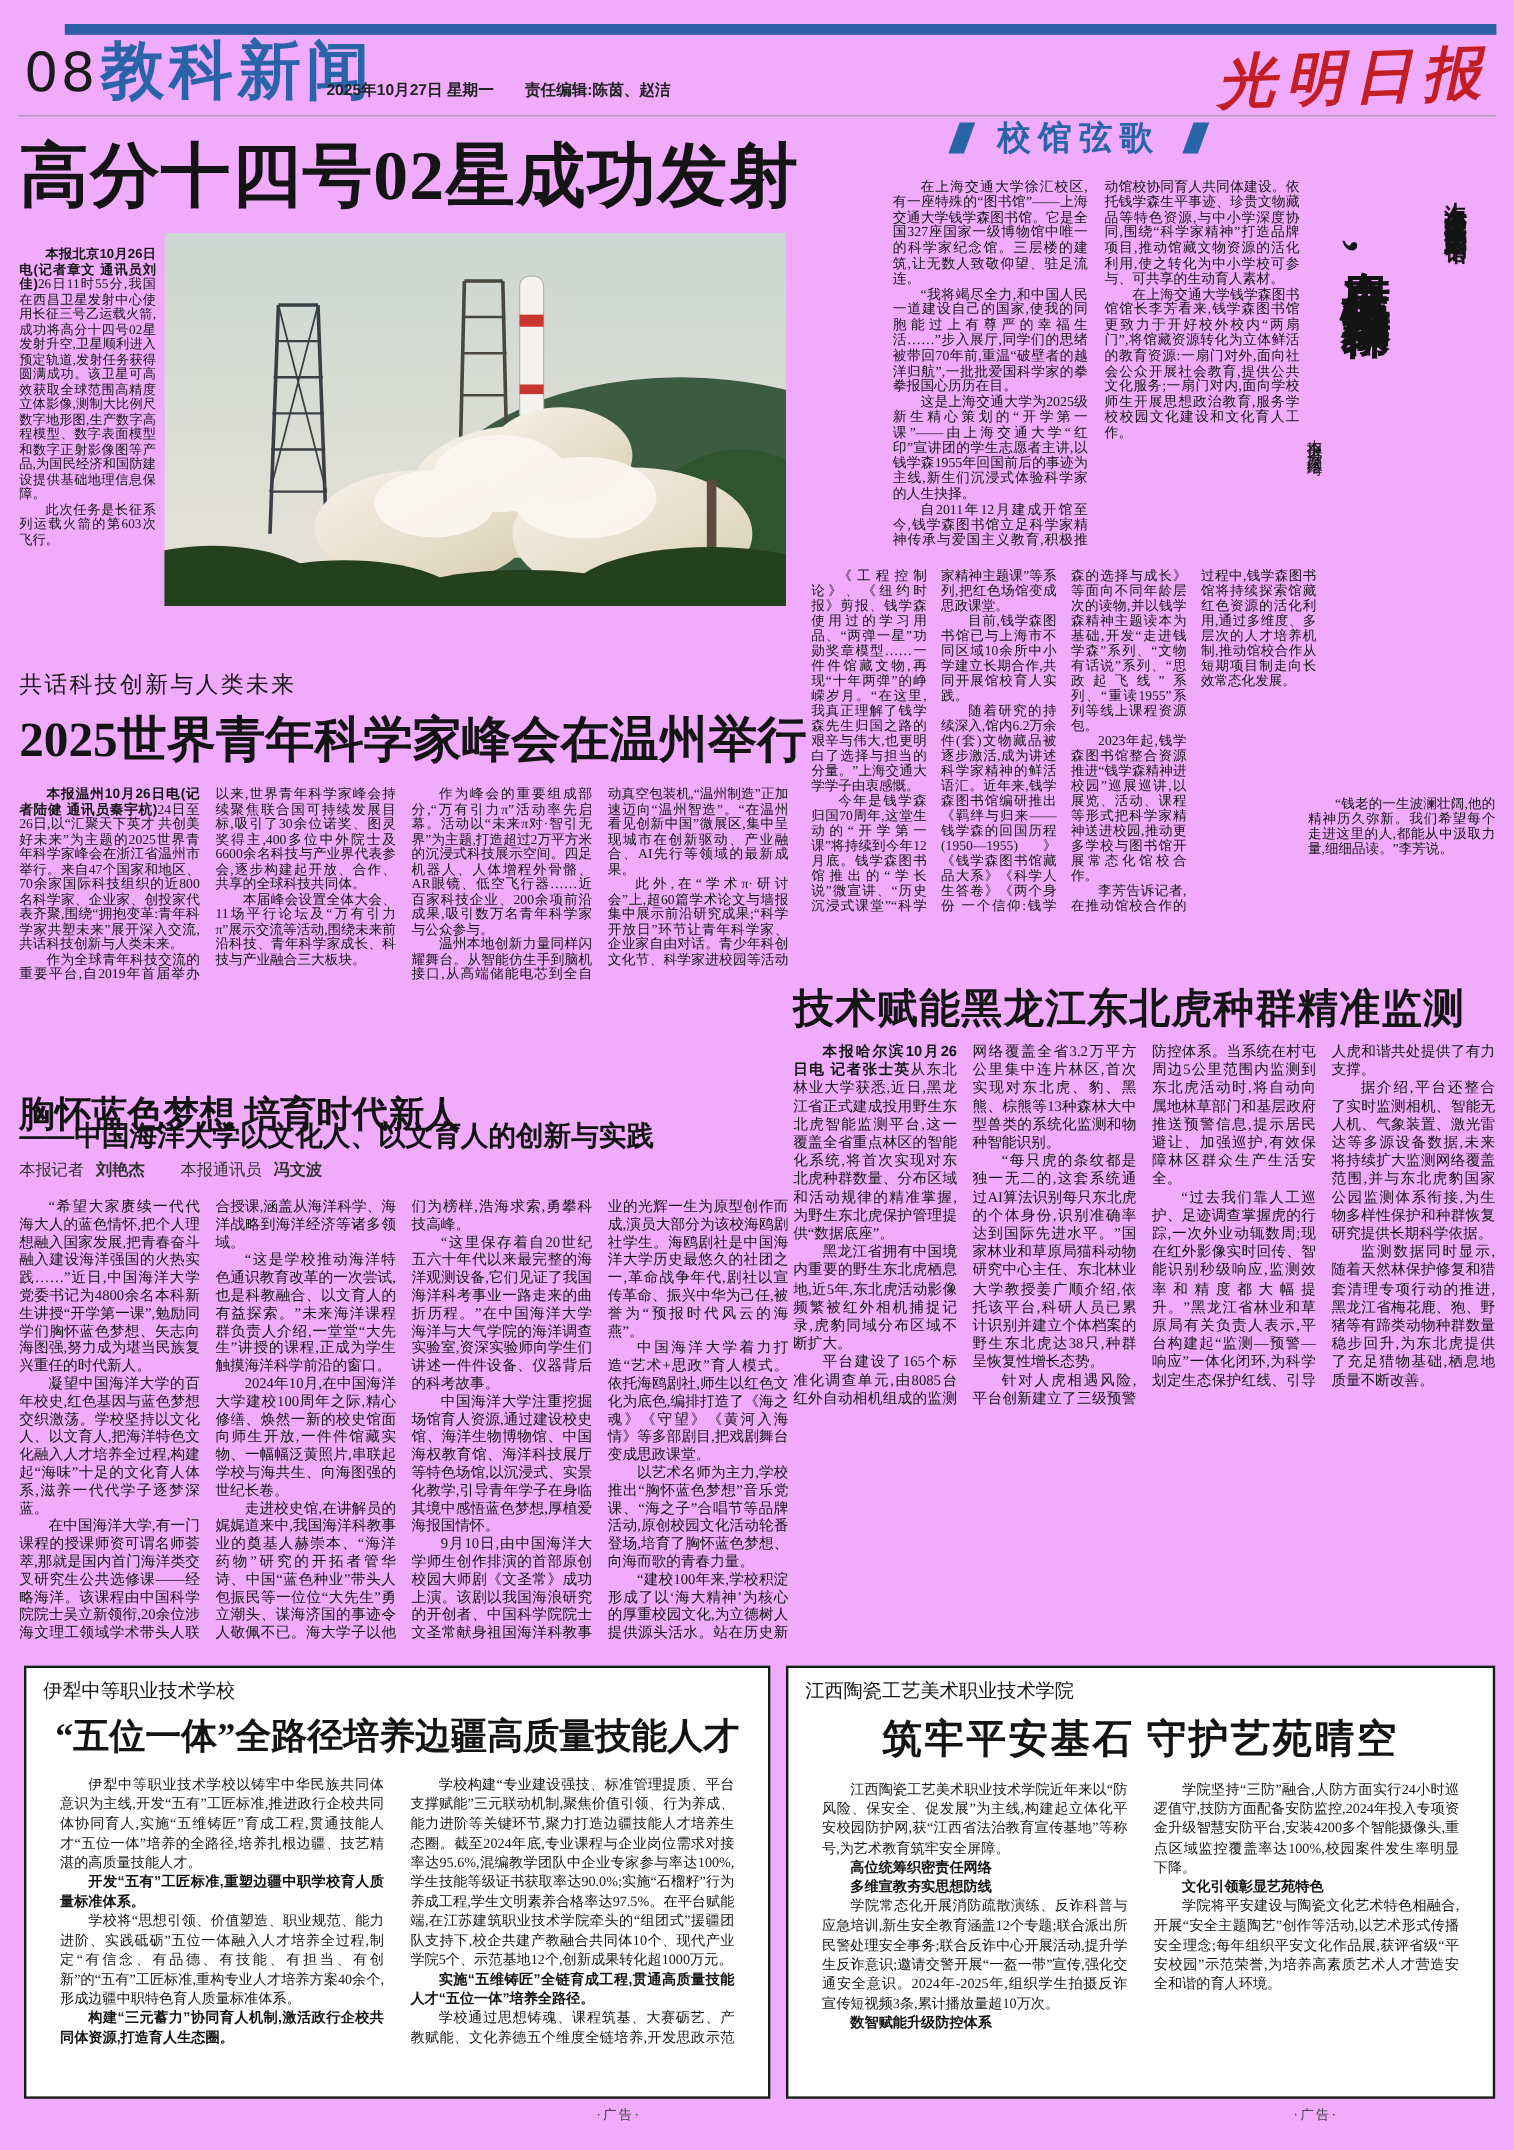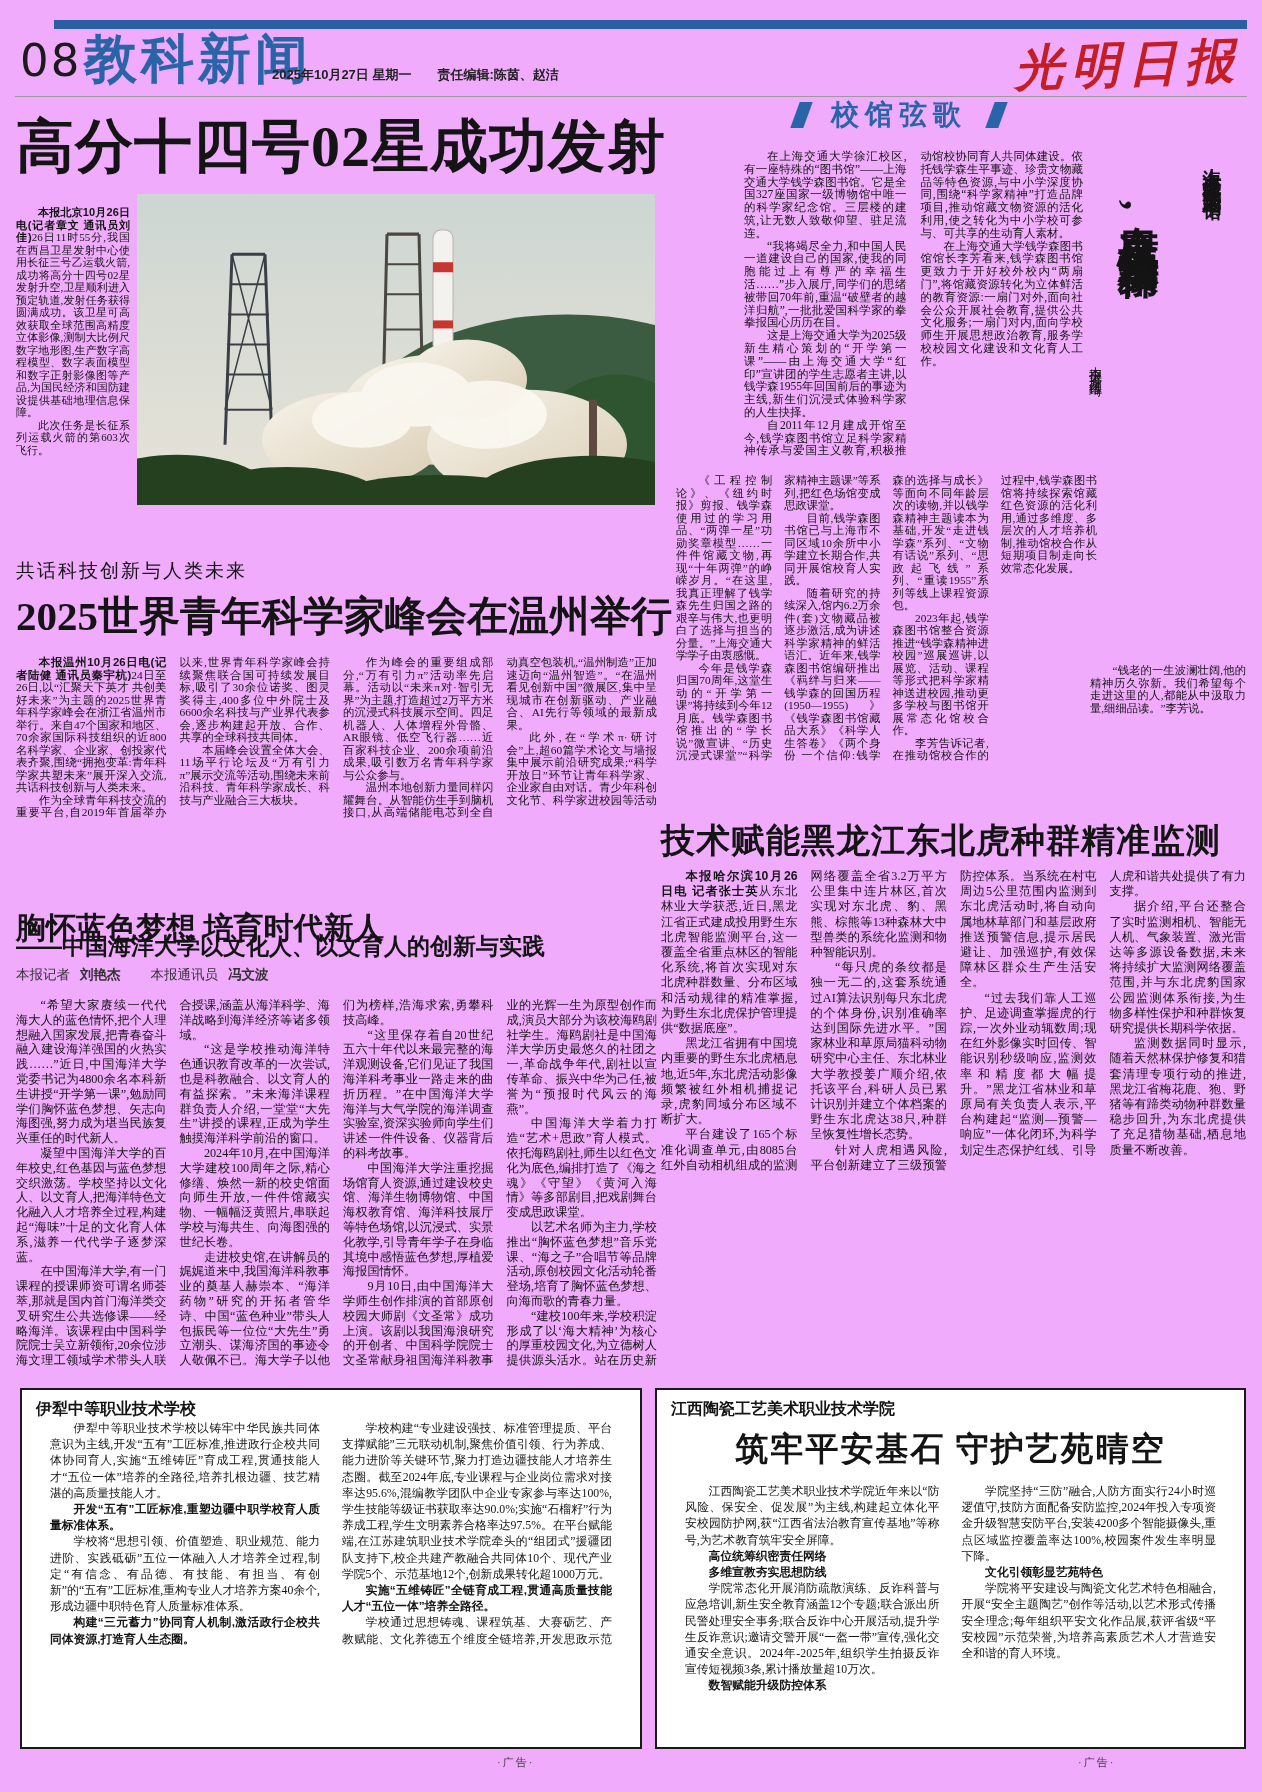--- a/index.html
+++ b/index.html
@@ -67,21 +67,21 @@
           font-family:"Liberation Sans",sans-serif;}
   .ocean-byline{position:absolute;left:16px;top:966px;font-size:13.5px;color:#333;}
   .ocean-byline .nm{font-weight:bold;margin-right:30px;margin-left:10px;}
   .ocean-body{position:absolute;left:16px;top:998px;width:641px;height:380px;
           column-count:4;column-gap:13px;font-size:12.2px;line-height:14.8px;}
 
   
   .ad{position:absolute;border:2px solid #1a1a1a;background:#fff;box-sizing:border-box;}
   .ad-left{left:20px;top:1388px;width:622px;height:361px;}
   .ad-right{left:655px;top:1388px;width:591px;height:361px;}
-  .ad-school{margin:9px 10px 0 14px;font-size:16px;font-weight:700;
+  .ad-school{margin:9px 10px 0 14px;font-size:16px;font-weight:400;
           font-family:"Liberation Sans",sans-serif;text-indent:0;}
   .ad-head{text-align:center;font-size:30px;font-weight:900;margin:7px 6px 11px;text-indent:0;}
   .ad-right .ad-head{font-size:33px;letter-spacing:2px;}
   .ad-body{margin:0 28px;height:236px;column-count:2;column-gap:22px;column-fill:auto;
           font-size:11.8px;line-height:16.2px;text-align:justify;overflow:hidden;}
   .ad-body .sub{font-weight:bold;font-family:"Liberation Sans",sans-serif;}
   .ad-mark{position:absolute;font-size:11px;color:#444;letter-spacing:2px;}
   .ad-mark.m1{left:497px;top:1755px;}
   .ad-mark.m2{left:1078px;top:1755px;}
 </style>
@@ -220,20 +220,21 @@
       <p>“这里保存着自20世纪五六十年代以来最完整的海洋观测设备,它们见证了我国海洋科考事业一路走来的曲折历程。”在中国海洋大学海洋与大气学院的海洋调查实验室,资深实验师向学生们讲述一件件设备、仪器背后的科考故事。</p>
       <p>中国海洋大学注重挖掘场馆育人资源,通过建设校史馆、海洋生物博物馆、中国海权教育馆、海洋科技展厅等特色场馆,以沉浸式、实景化教学,引导青年学子在身临其境中感悟蓝色梦想,厚植爱海报国情怀。</p>
       <p>9月10日,由中国海洋大学师生创作排演的首部原创校园大师剧《文圣常》成功上演。该剧以我国海浪研究的开创者、中国科学院院士文圣常献身祖国海洋科教事业的光辉一生为原型创作而成,演员大部分为该校海鸥剧社学生。海鸥剧社是中国海洋大学历史最悠久的社团之一,革命战争年代,剧社以宣传革命、振兴中华为己任,被誉为“预报时代风云的海燕”。</p>
       <p>中国海洋大学着力打造“艺术+思政”育人模式。依托海鸥剧社,师生以红色文化为底色,编排打造了《海之魂》《守望》《黄河入海情》等多部剧目,把戏剧舞台变成思政课堂。</p>
       <p>以艺术名师为主力,学校推出“胸怀蓝色梦想”音乐党课、“海之子”合唱节等品牌活动,原创校园文化活动轮番登场,培育了胸怀蓝色梦想、向海而歌的青春力量。</p>
       <p>“建校100年来,学校积淀形成了以‘海大精神’为核心的厚重校园文化,为立德树人提供源头活水。站在历史新起点上,学校将更加注重以文化人、以文育人,培养更多胸怀蓝色梦想、堪当时代重任的优秀海洋人才。”学校相关负责人表示。</p>
     </div>
 
   <div class="ad ad-left">
     <p class="ad-school">伊犁中等职业技术学校</p>
+    <p class="ad-head">“五位一体”全路径培养边疆高质量技能人才</p>
     <div class="ad-body">
         <p>伊犁中等职业技术学校以铸牢中华民族共同体意识为主线,开发“五有”工匠标准,推进政行企校共同体协同育人,实施“五维铸匠”育成工程,贯通技能人才“五位一体”培养的全路径,培养扎根边疆、技艺精湛的高质量技能人才。</p>
         <p class="sub">开发“五有”工匠标准,重塑边疆中职学校育人质量标准体系。</p>
         <p>学校将“思想引领、价值塑造、职业规范、能力进阶、实践砥砺”五位一体融入人才培养全过程,制定“有信念、有品德、有技能、有担当、有创新”的“五有”工匠标准,重构专业人才培养方案40余个,形成边疆中职特色育人质量标准体系。</p>
         <p class="sub">构建“三元蓄力”协同育人机制,激活政行企校共同体资源,打造育人生态圈。</p>
         <p>学校构建“专业建设强技、标准管理提质、平台支撑赋能”三元联动机制,聚焦价值引领、行为养成、能力进阶等关键环节,聚力打造边疆技能人才培养生态圈。截至2024年底,专业课程与企业岗位需求对接率达95.6%,混编教学团队中企业专家参与率达100%,学生技能等级证书获取率达90.0%;实施“石榴籽”行为养成工程,学生文明素养合格率达97.5%。在平台赋能端,在江苏建筑职业技术学院牵头的“组团式”援疆团队支持下,校企共建产教融合共同体10个、现代产业学院5个、示范基地12个,创新成果转化超1000万元。</p>
         <p class="sub">实施“五维铸匠”全链育成工程,贯通高质量技能人才“五位一体”培养全路径。</p>
         <p>学校通过思想铸魂、课程筑基、大赛砺艺、产教赋能、文化养德五个维度全链培养,开发思政示范课程120余门,课程思政实现全专业覆盖;学生“双证书”获取率达100%,职业素养优良率达95.3%;就业率从2019年的76.3%上升到2025年的95.3%,岗位实习对口率达98.8%,留疆就业率达85.2%;学生人均社会实践学时达40学时/学期。</p>
       </div>
   </div>

